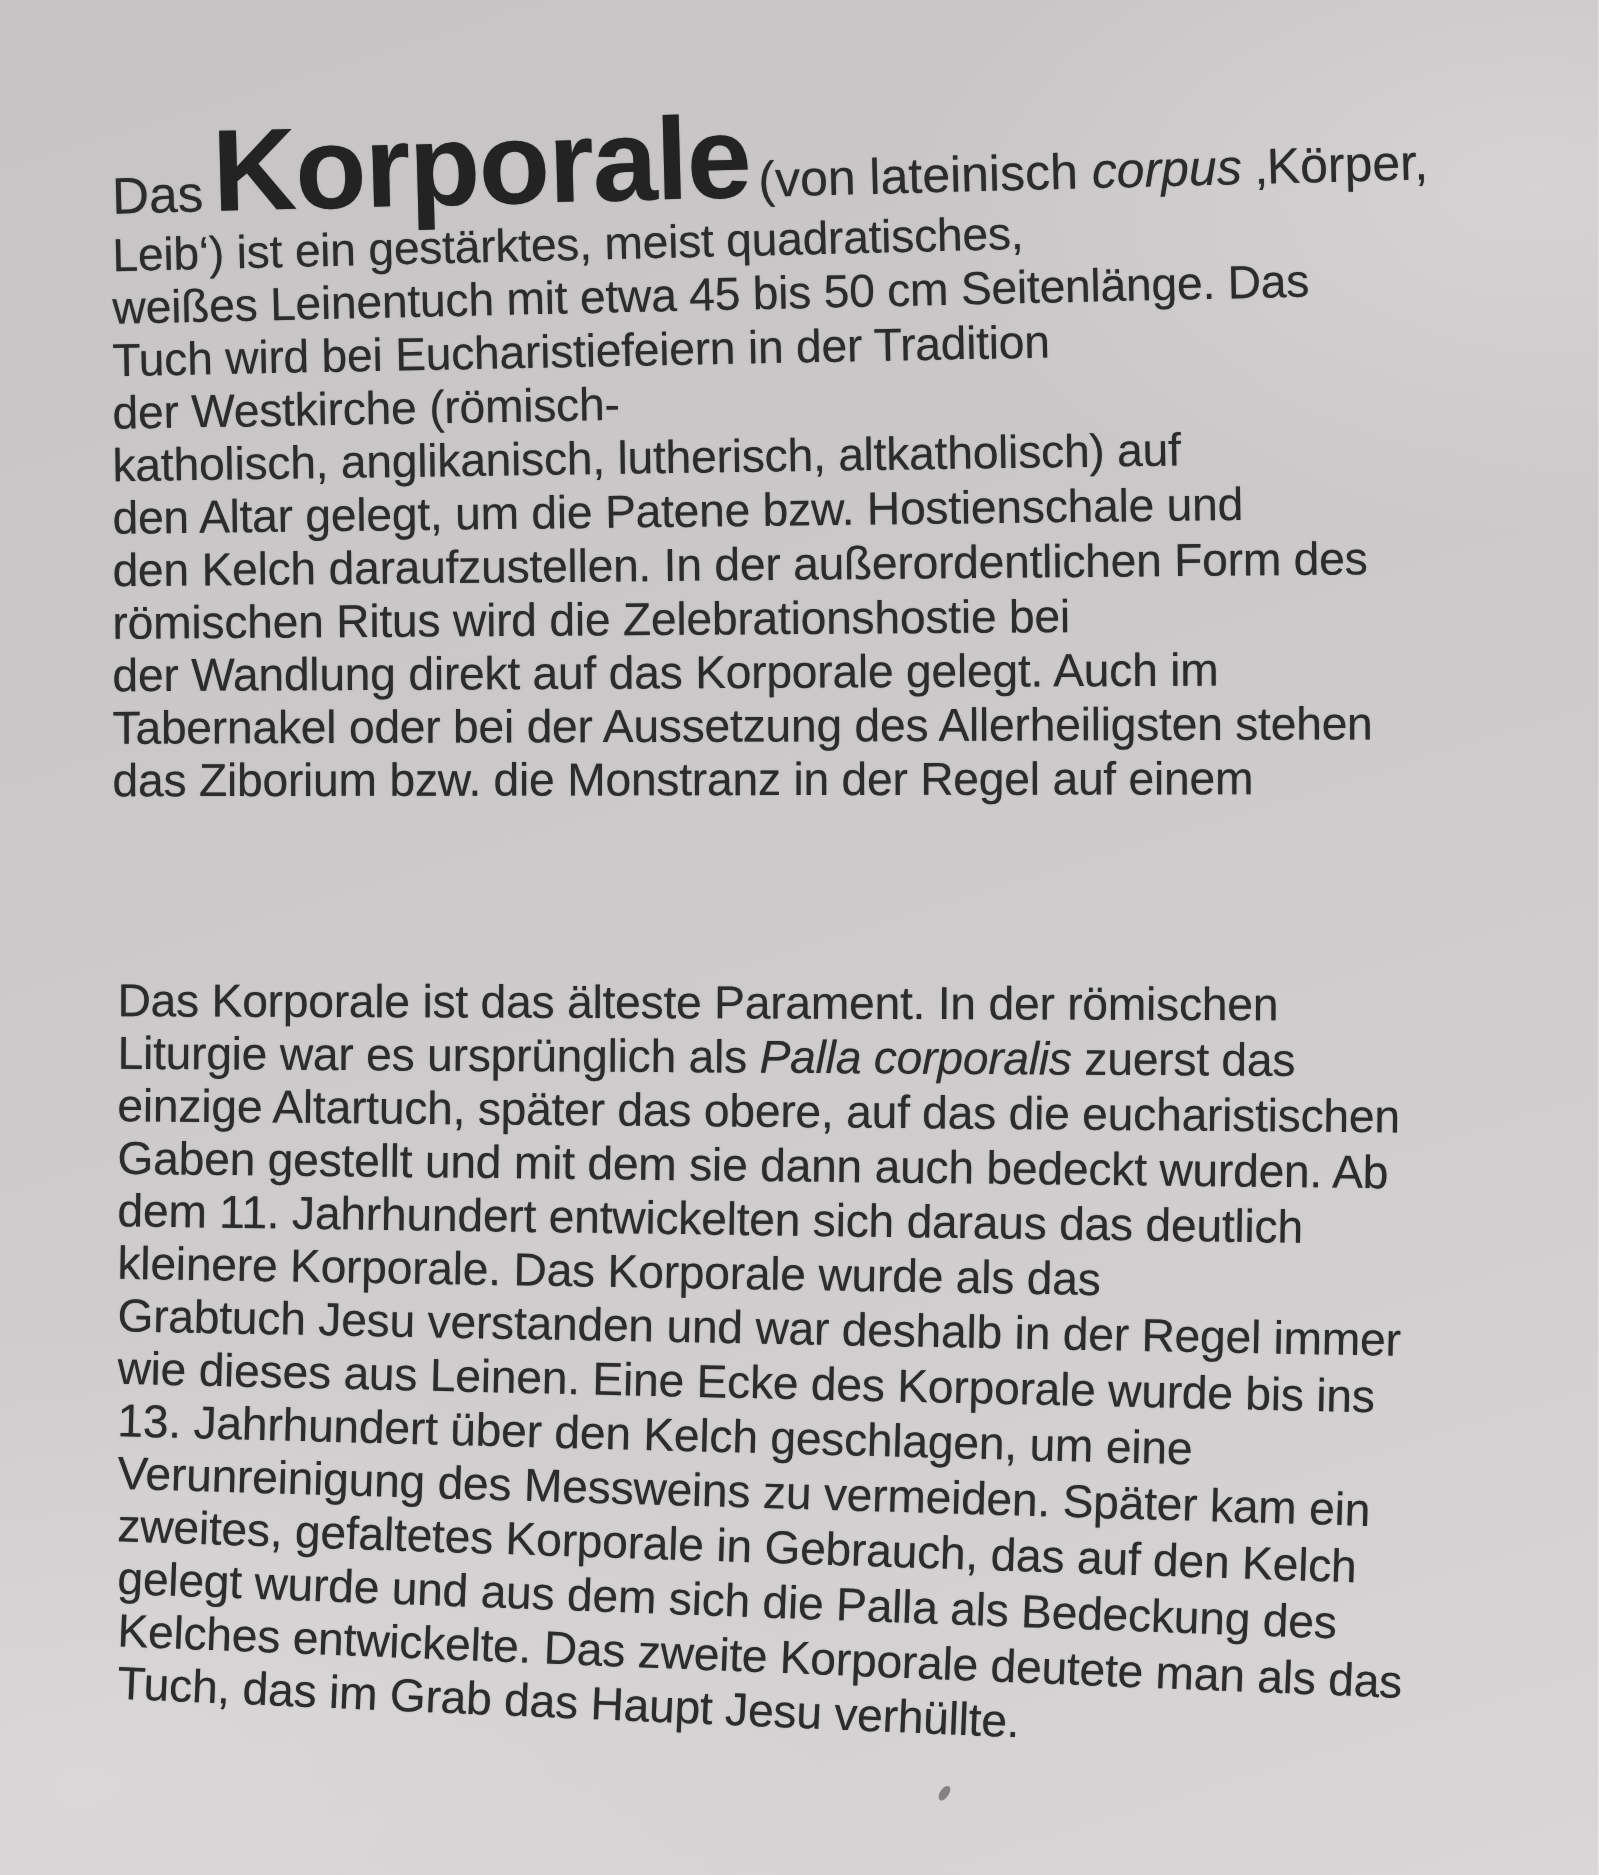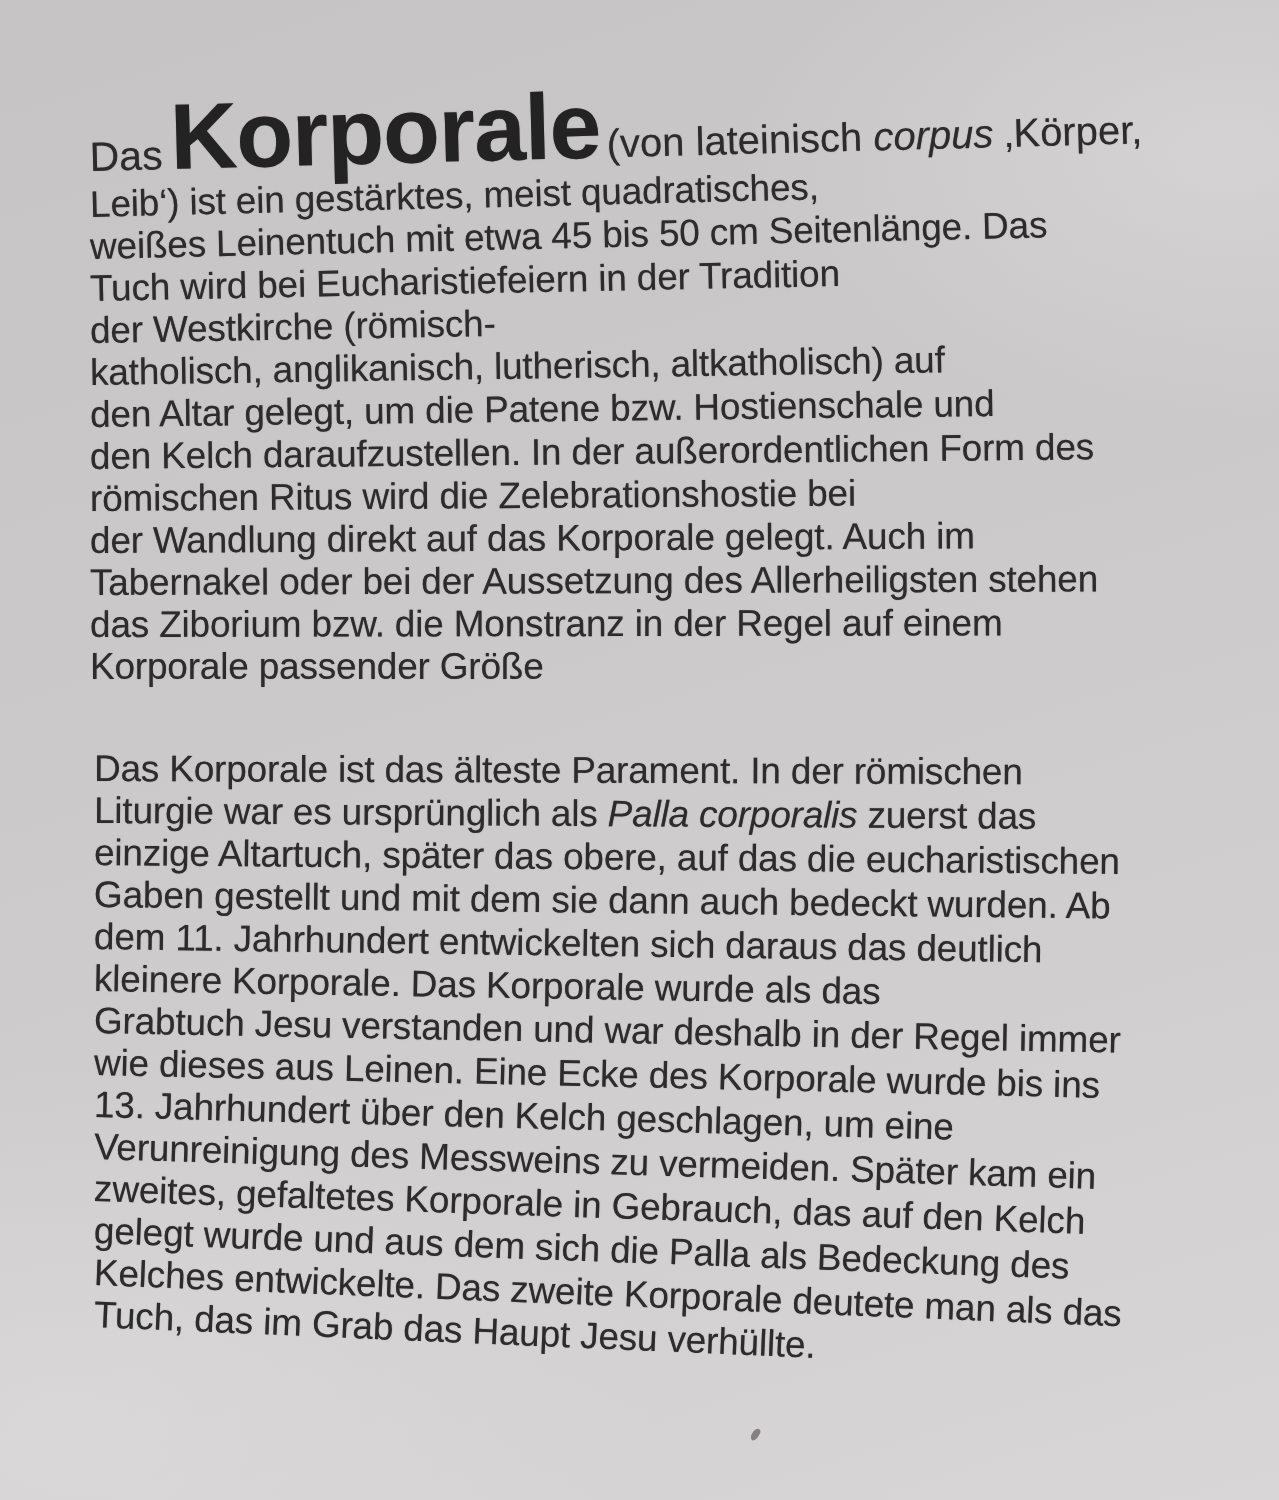--- a/index.html
+++ b/index.html
@@ -42,21 +42,21 @@
     margin: 0 6px 0 8px;
     color: #242323;
   }
   .para {
     position: absolute;
     left: 90px;
     font-size: 37px;
     letter-spacing: -0.2px;
   }
   .para-intro  { top: 184px; }
-  .para-history { top: 748px; left: 94px; }
+  .para-history { top: 780px; left: 94px; }
   .line {
     height: 42px;
     line-height: 42px;
     white-space: nowrap;
     transform: rotate(var(--r, 0deg));
     transform-origin: 0 50%;
   }
   .it { font-style: italic; }
   .speck {
     position: absolute;
@@ -84,21 +84,20 @@
     <div class="line" style="--r:-1.3deg">weißes Leinentuch mit etwa 45 bis 50 cm Seitenlänge. Das</div>
     <div class="line" style="--r:-1.15deg">Tuch wird bei Eucharistiefeiern in der Tradition</div>
     <div class="line" style="--r:-1.0deg">der Westkirche (römisch-</div>
     <div class="line" style="--r:-0.85deg">katholisch, anglikanisch, lutherisch, altkatholisch) auf</div>
     <div class="line" style="--r:-0.7deg">den Altar gelegt, um die Patene bzw. Hostienschale und</div>
     <div class="line" style="--r:-0.55deg">den Kelch daraufzustellen. In der außerordentlichen Form des</div>
     <div class="line" style="--r:-0.4deg">römischen Ritus wird die Zelebrationshostie bei</div>
     <div class="line" style="--r:-0.3deg">der Wandlung direkt auf das Korporale gelegt. Auch im</div>
     <div class="line" style="--r:-0.2deg">Tabernakel oder bei der Aussetzung des Allerheiligsten stehen</div>
     <div class="line" style="--r:-0.1deg">das Ziborium bzw. die Monstranz in der Regel auf einem</div>
-    <div class="line" style="--r:0deg">Korporale passender Größe</div>
   </div>
 
   <div class="para para-history">
     <div class="line" style="--r:0.2deg">Das Korporale ist das älteste Parament. In der römischen</div>
     <div class="line" style="--r:0.35deg"><span>Liturgie war es ursprünglich als </span><span class="it">Palla corporalis</span><span> zuerst das</span></div>
     <div class="line" style="--r:0.5deg">einzige Altartuch, später das obere, auf das die eucharistischen</div>
     <div class="line" style="--r:0.65deg">Gaben gestellt und mit dem sie dann auch bedeckt wurden. Ab</div>
     <div class="line" style="--r:0.8deg">dem 11. Jahrhundert entwickelten sich daraus das deutlich</div>
     <div class="line" style="--r:0.95deg">kleinere Korporale. Das Korporale wurde als das</div>
     <div class="line" style="--r:1.1deg">Grabtuch Jesu verstanden und war deshalb in der Regel immer</div>

